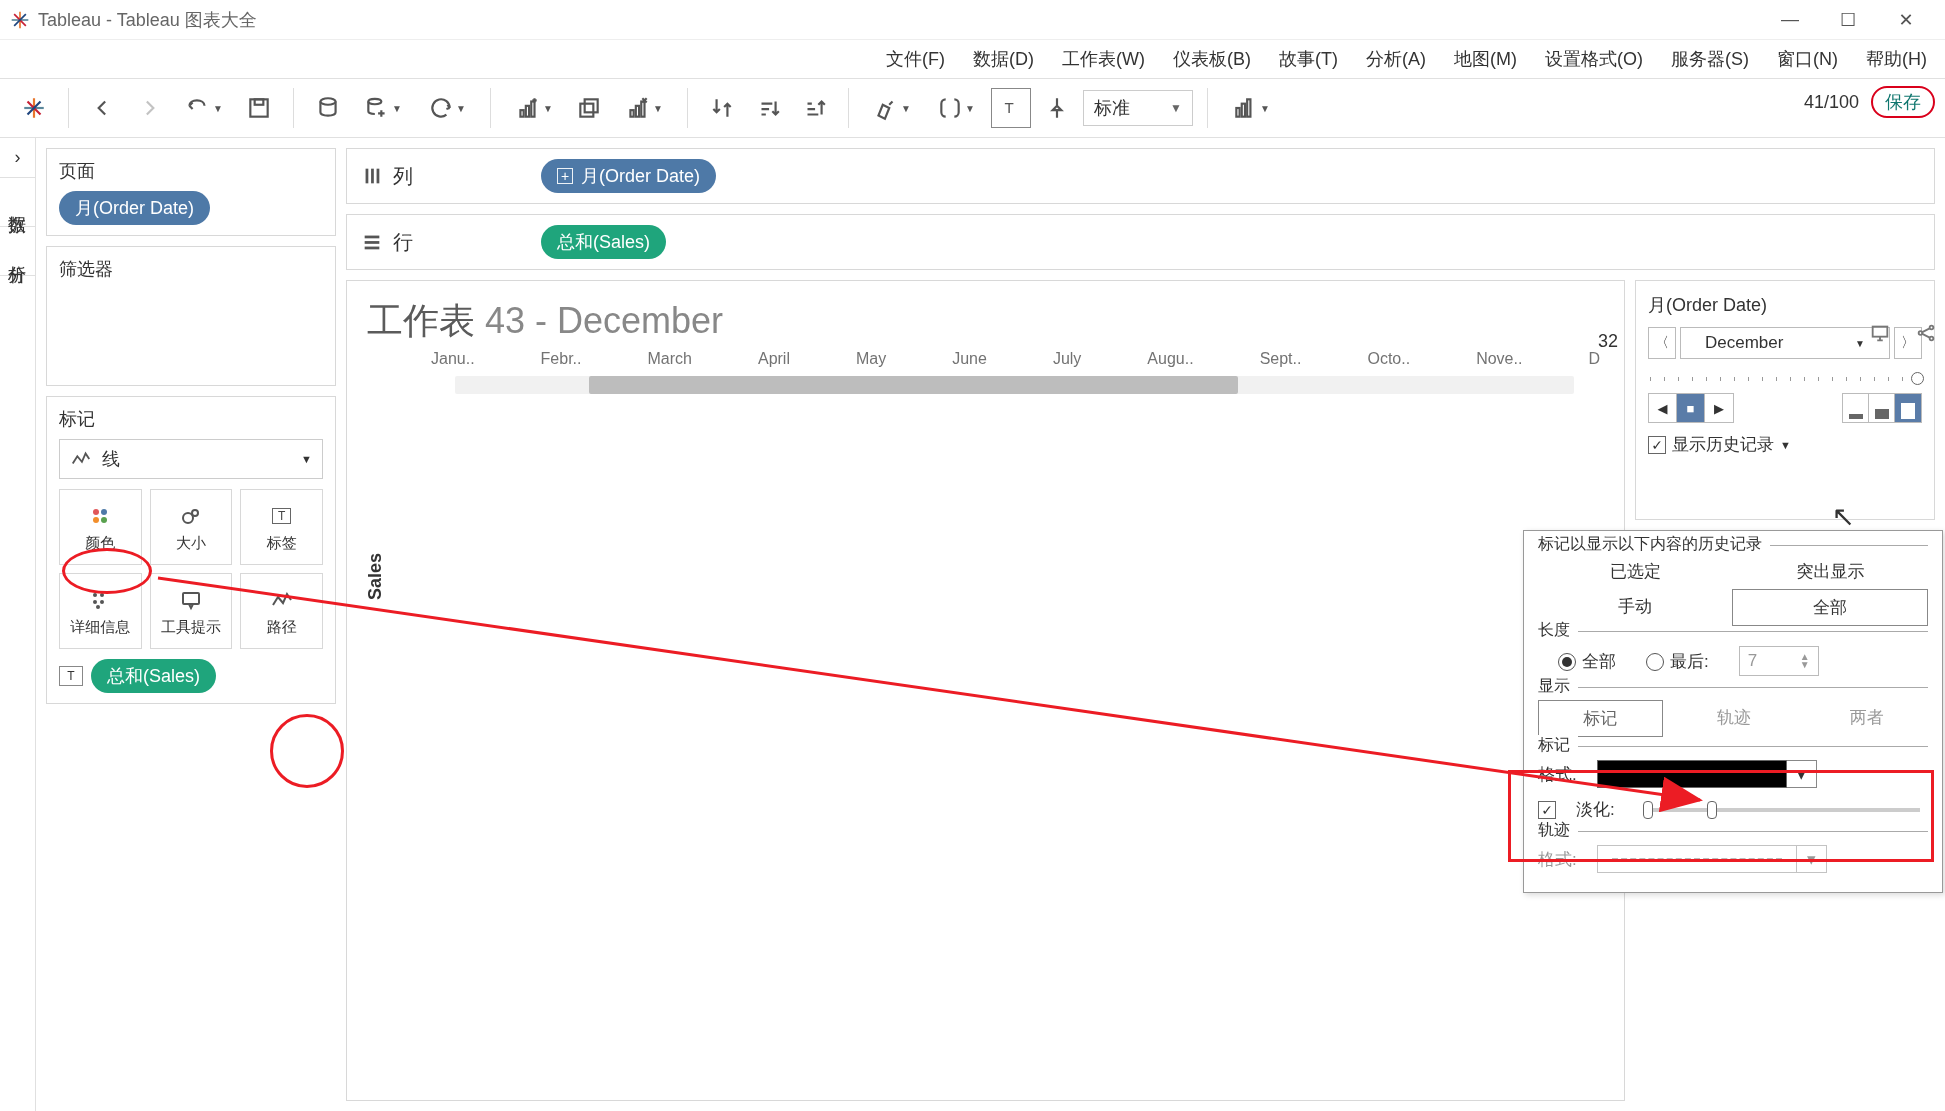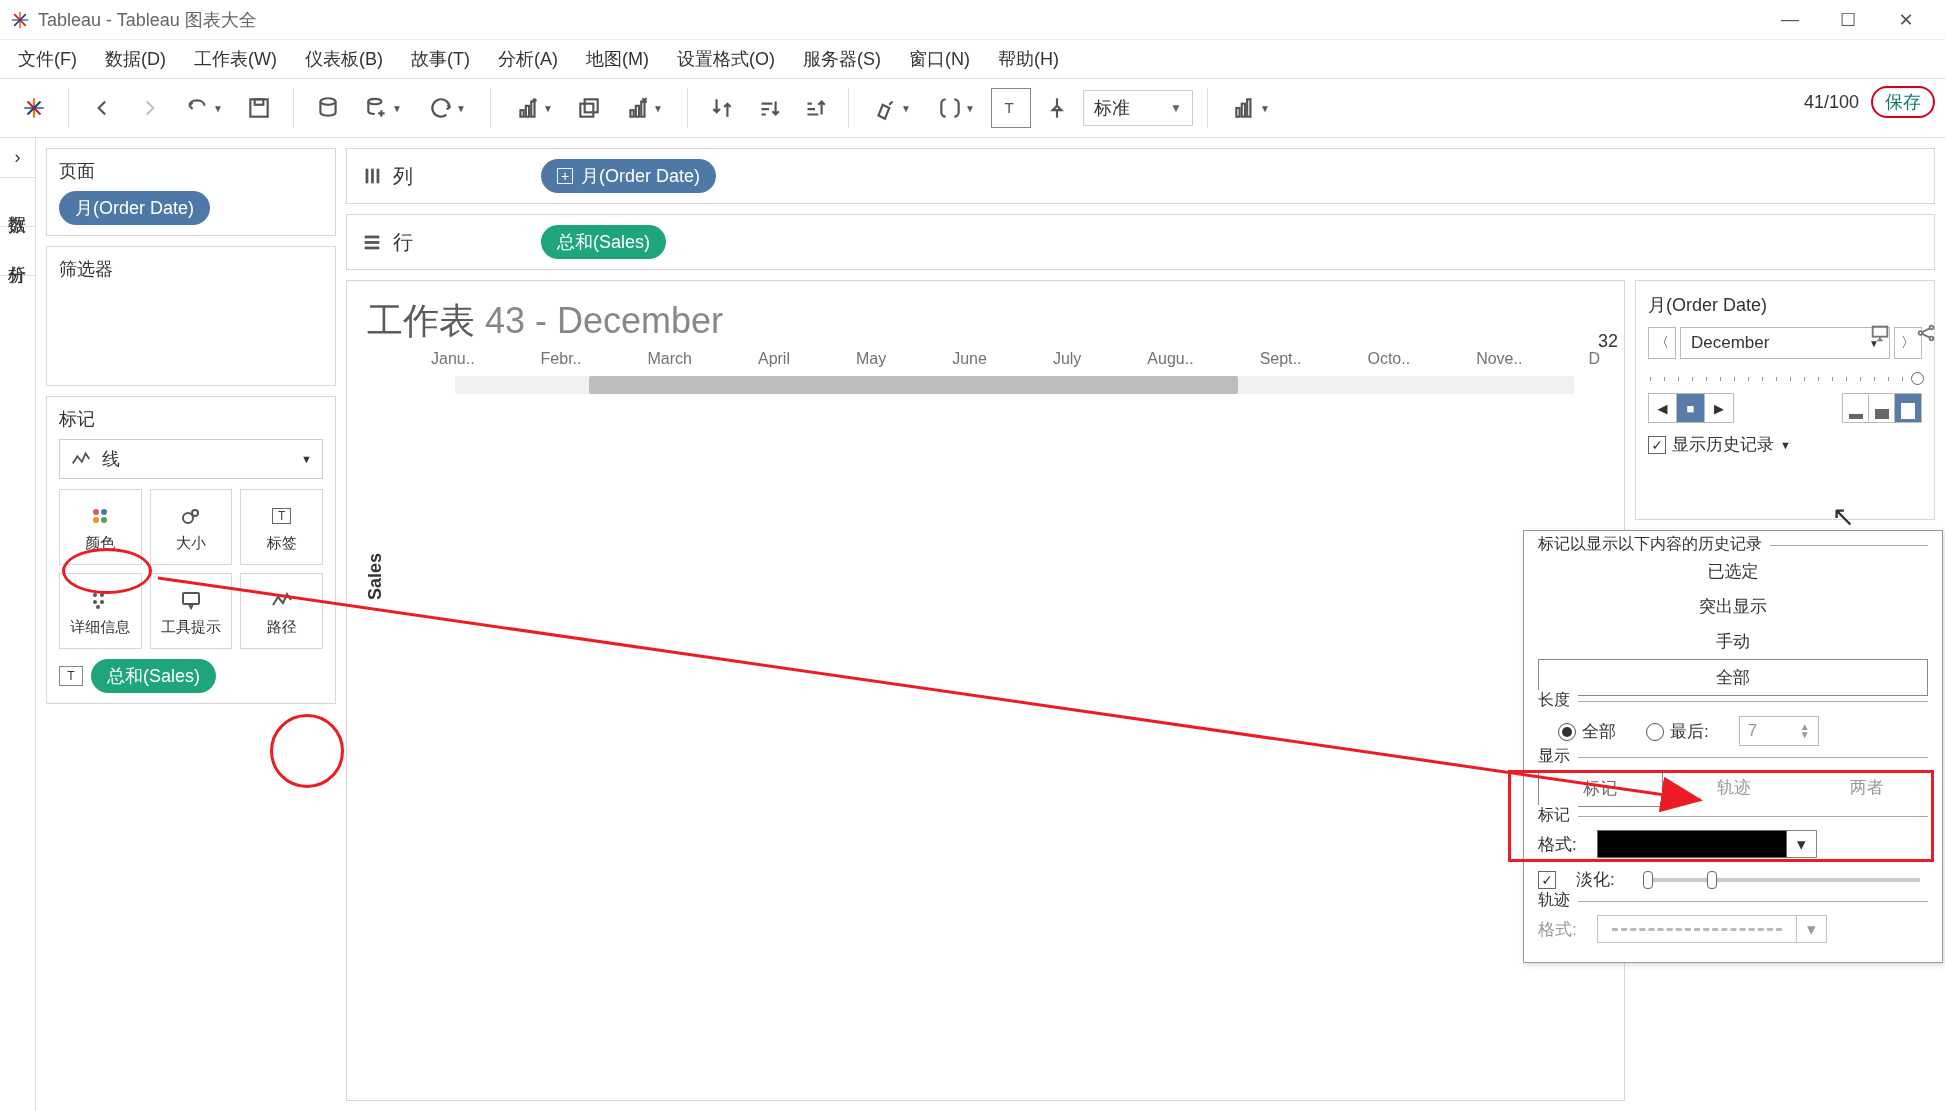--- a/index.html
+++ b/index.html
@@ -8,21 +8,21 @@
 
 .titlebar { height: 40px; display: flex; align-items: center; padding: 0 10px; color: #666; font-size: 18px; border-bottom: 1px solid #eee; }
 .titlebar .logo { width: 20px; height: 20px; margin-right: 8px; }
 .titlebar .spacer { flex: 1; }
 .titlebar .winbtn { width: 58px; height: 38px; display:flex; align-items:center; justify-content:center; color:#555; }
 .rightbadge { position:absolute; top:86px; right:10px; display:flex; gap:12px; align-items:center; }
 .rightbadge .count { font-size:18px; color:#333; }
 .rightbadge .savebtn { border:2px solid #d9001b; color:#0f766e; border-radius:16px; padding:2px 12px; background:#fff; }
 
 
-.menubar { height: 38px; display:flex; align-items:center; gap:28px; padding:0 18px; font-size:18px; color:#333; }
+.menubar { height: 38px; display:flex; align-items:center; gap:28px; padding:0 18px; font-size:18px; color:#333;justify-content:flex-end; }
 .menubar span { cursor:default; }
 
 
 .toolbar { height: 60px; border-top:1px solid #e0e0e0; border-bottom:1px solid #e0e0e0; display:flex; align-items:center; padding:0 14px; gap:6px; }
 .tbtn { width:40px; height:40px; display:flex; align-items:center; justify-content:center; color:#555; border:1px solid transparent; }
 .tbtn.drop { width:58px; }
 .tbtn svg { width:26px; height:26px; }
 .tsep { width:1px; height:40px; background:#ddd; margin:0 8px; }
 .fitselect { border:1px solid #ccc; height:36px; display:flex; align-items:center; padding:0 10px; gap:40px; font-size:18px; }
 .fitselect .caret { font-size:12px; color:#666; }
@@ -66,40 +66,40 @@
 .xlabels { display:flex; justify-content:space-between; font-size:16px; color:#737373; padding:0 4px;}
 .maxlabel { position:absolute; right:6px; top:50px; font-size:18px; }
 .hscroll { height:18px; background:#f1f1f1; margin:8px 30px 0 88px; border-radius:2px; position:relative;}
 .hscroll .thumb { position:absolute; left:12%; width:58%; top:0; bottom:0; background:#bdbdbd; border-radius:2px;}
 
 
 .pagepanel { width:300px; border:1px solid #d8d8d8; padding:12px; display:flex; flex-direction:column; gap:10px; height:240px; }
 .pagepanel .hdr { font-size:18px; }
 .monthrow { display:flex; gap:4px; }
 .sqbtn { border:1px solid #bbb; width:28px; height:32px; display:flex; align-items:center; justify-content:center; font-size:14px; }
-.monthsel { flex:1; border:1px solid #bbb; height:32px; display:flex; align-items:center; padding:0 10px; justify-content:space-between; font-size:17px;}
+.monthsel { flex:1; border:1px solid #bbb; height:32px; display:flex; align-items:center; padding:0 24px; justify-content:space-between; font-size:17px;}
 .sliderline { height:4px; background:repeating-linear-gradient(90deg,#999 0 1px,transparent 1px 14px); position:relative; margin:8px 2px 2px 2px;}
 .sliderline .knob { position:absolute; right:-4px; top:-5px; width:13px; height:13px; border:1px solid #666; border-radius:50%; background:#fff;}
 .playrow { display:flex; justify-content:space-between; align-items:center; }
 .playgrp { display:flex; border:1px solid #bbb; }
 .playgrp .pb { width:28px; height:28px; display:flex; align-items:center; justify-content:center; border-right:1px solid #bbb; font-size:13px;}
 .playgrp .pb:last-child { border-right:none; }
 .playgrp .pb.active { background:#5a7ca8; color:#fff;}
 .speedgrp { display:flex; border:1px solid #bbb; }
 .speedgrp .sp { width:26px; height:28px; border-right:1px solid #bbb; display:flex; align-items:flex-end; justify-content:center; padding-bottom:3px;}
 .speedgrp .sp:last-child{border-right:none;}
 .speedgrp .bar { background:#666; width:14px;}
 .histrow { display:flex; align-items:center; gap:6px; font-size:17px;}
 .chk { width:18px; height:18px; border:1px solid #666; display:flex; align-items:center; justify-content:center; font-size:14px; }
 
 
 .history-popup { position:absolute; right:2px; top:530px; width:420px; background:#fff; border:1px solid #999; box-shadow:2px 2px 6px rgba(0,0,0,.15); padding:10px 14px 14px 14px; font-size:17px; }
 .hp-fieldset { border-top:1px solid #aaa; margin-top:5px; padding-top:8px; position:relative;}
 .hp-legend { position:absolute; top:-12px; left:0; background:#fff; padding-right:8px; font-size:16px;}
-.hp-tabs { display:flex;flex-direction:column; }
+.hp-tabs { display:flex; }
 .hp-tabs .tab { flex:1; text-align:center; padding:6px 0; }
 .hp-tabs.row2 .tab.active { border:1px solid #888; }
 .hp-radio-row { display:flex; align-items:center; gap:30px; padding:6px 20px;}
 .radio { width:18px; height:18px; border:1px solid #555; border-radius:50%; display:inline-flex; align-items:center; justify-content:center; margin-right:6px; vertical-align:middle;}
 .radio.on::after { content:""; width:10px; height:10px; background:#333; border-radius:50%; }
 .numbox { border:1px solid #bbb; width:80px; height:30px; display:flex; align-items:center; padding:0 8px; color:#999; justify-content:space-between;}
 .hp-display { display:flex; gap:10px; padding:4px 0;}
 .hp-display .opt { flex:1; text-align:center; padding:6px 0; color:#999;}
 .hp-display .opt.sel { border:1px solid #888; color:#666;}
 .hp-row { display:flex; align-items:center; gap:20px; padding:5px 0;}

